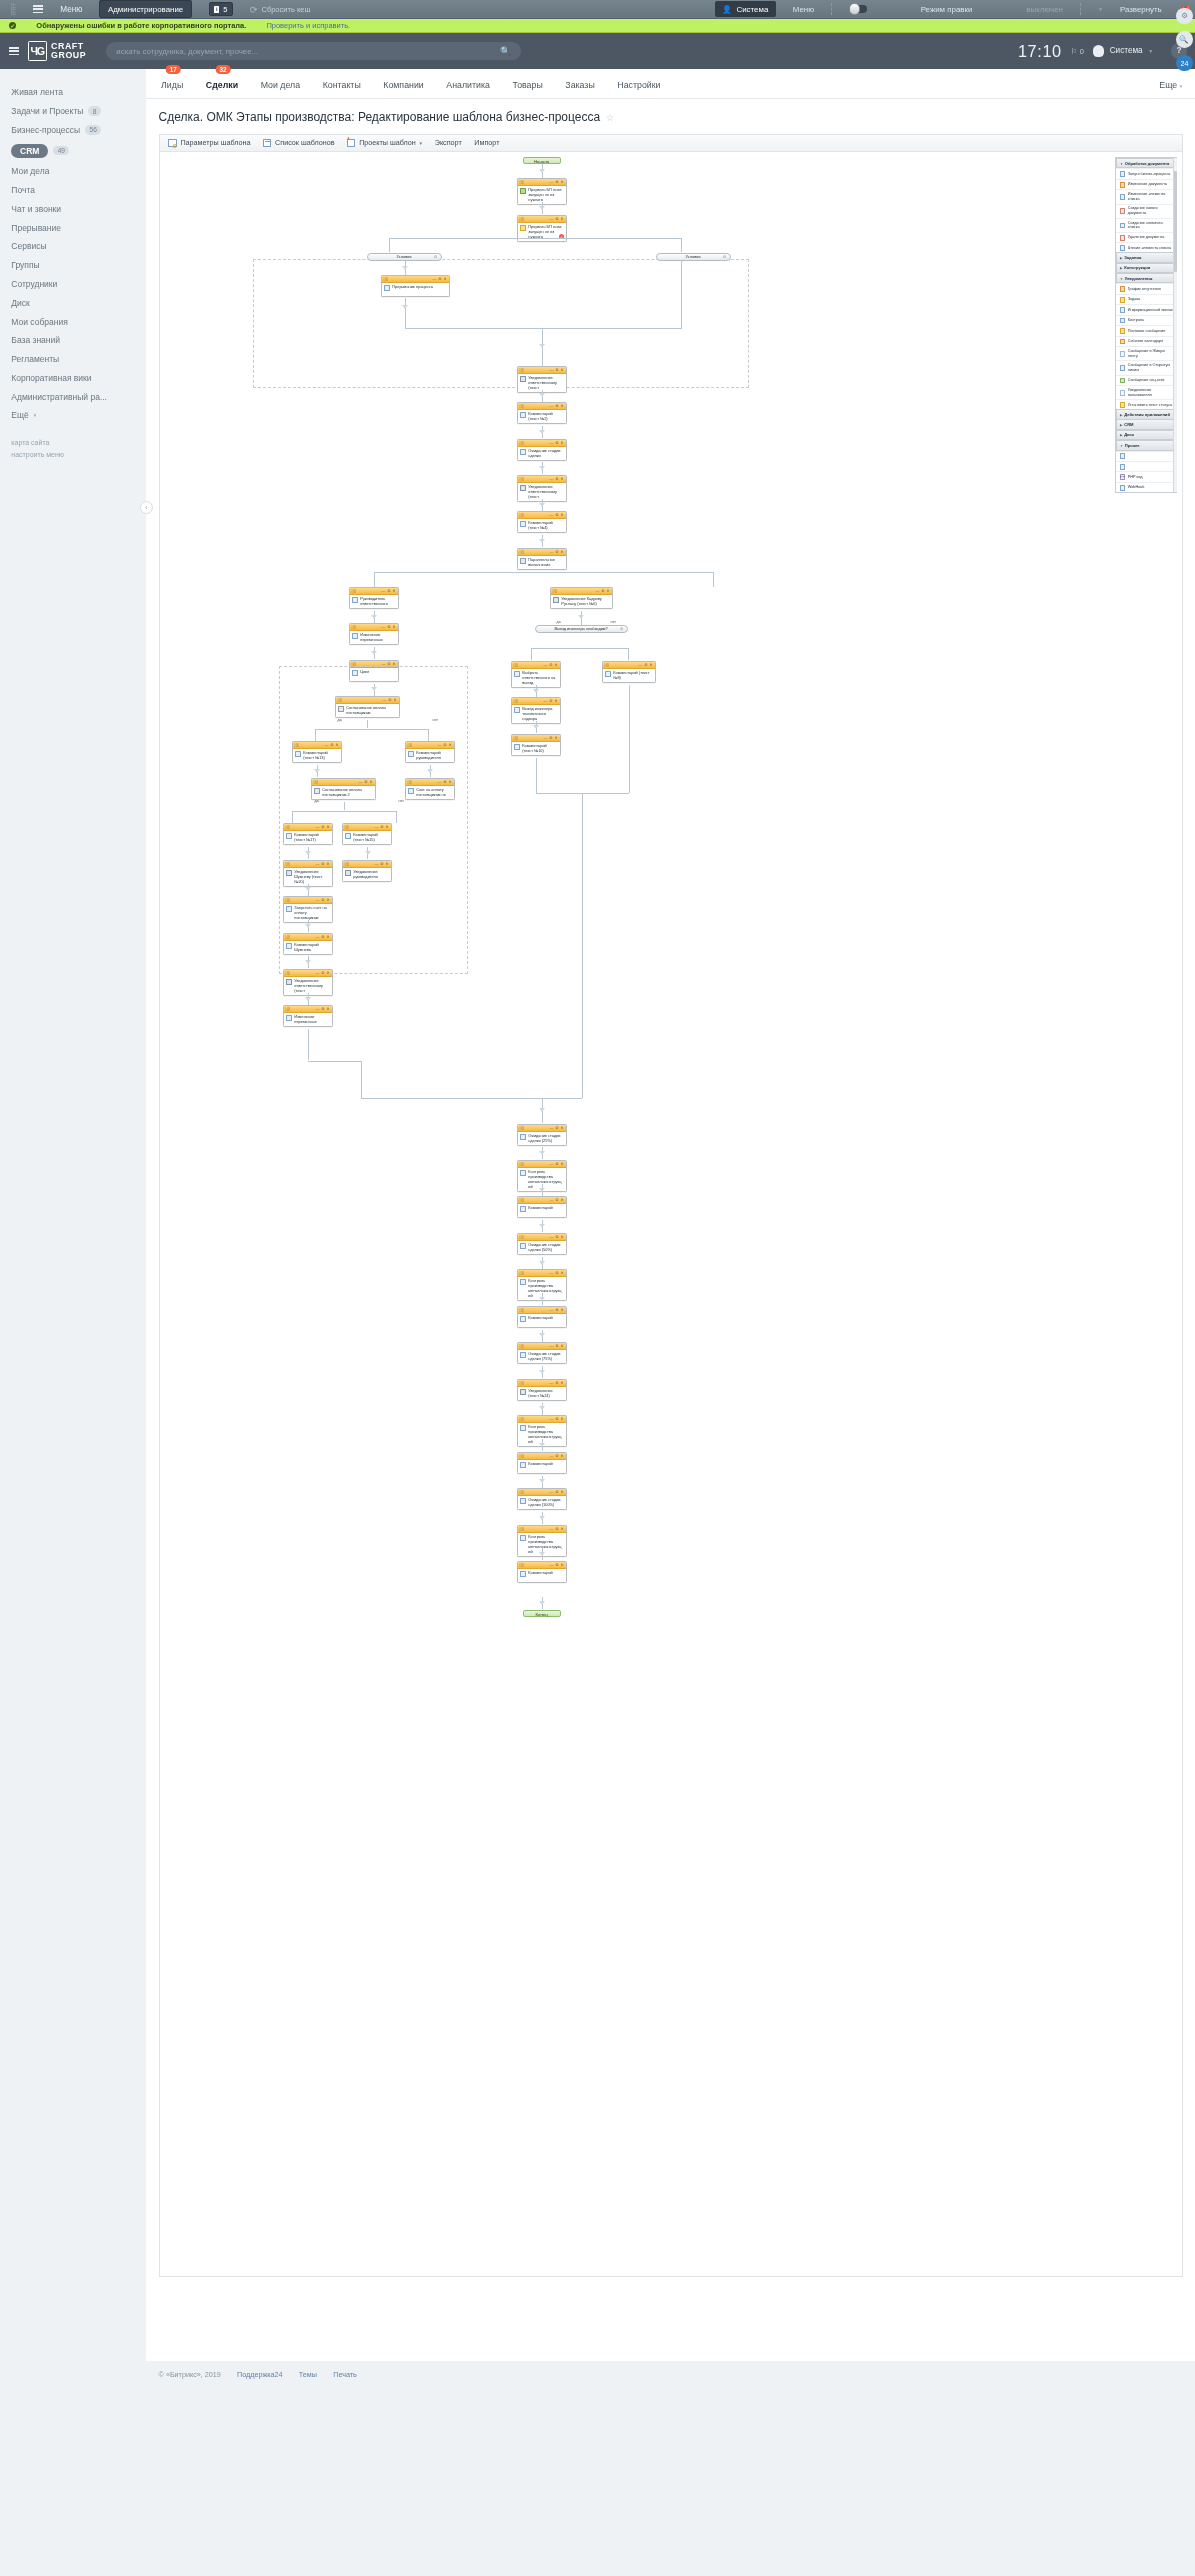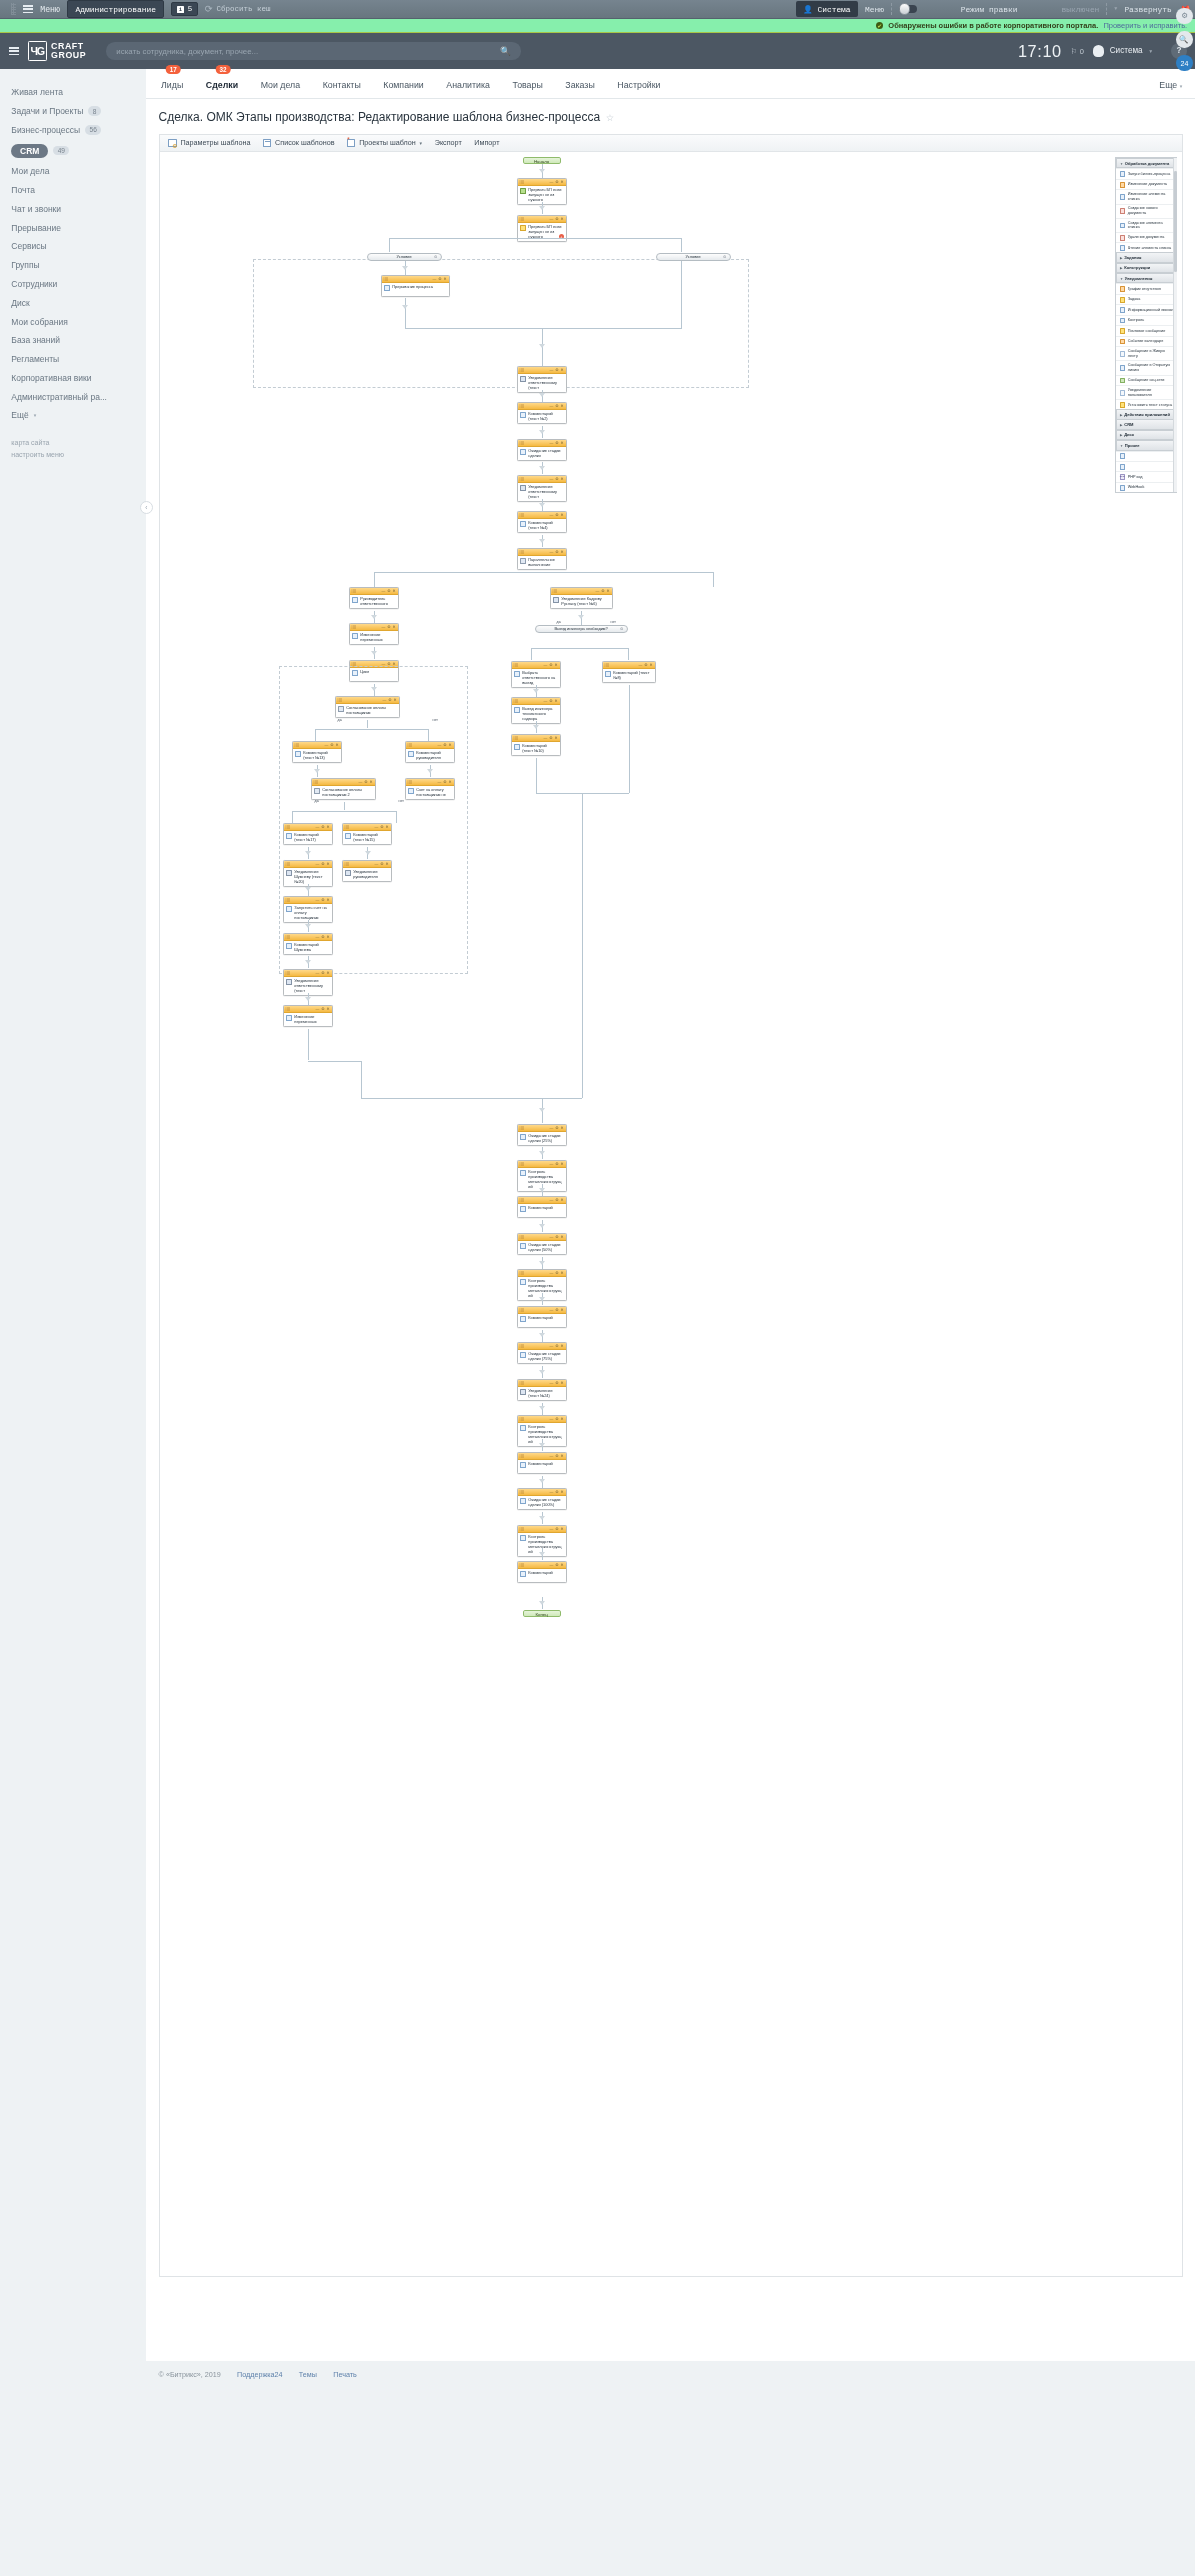--- a/index.html
+++ b/index.html
@@ -10,23 +10,22 @@
     color:#2d3a45;
     font-size:8.2px;
     -webkit-font-smoothing:antialiased;
   }
   .page { width:1196px; height:2576px; position:relative; overflow:hidden; background:#eef2f4; }
 
   
   .adminbar {
     height:19px; background:#6b7a89;
     background-image:linear-gradient(180deg,#76848f,#68767f);
-    display:flex; align-items:center; padding:0 6.3px 0 11.3px; gap:7px;
+    display:flex; align-items:center; padding:0 6.3px 0 11.3px; gap:17px;
     border-bottom:0.6px solid #55626d;
-    font-family:Liberation Mono, monospace;
   }
   .adminbar .grip { width:5px; height:11.3px; background:
       repeating-linear-gradient(90deg,#8e9aa4 0 0.6px, transparent 0.6px 2.5px),
       repeating-linear-gradient(0deg,#8e9aa4 0 0.6px, transparent 0.6px 2.5px);
       opacity:.6; }
   .burger { display:inline-block; width:10px; height:7.5px; position:relative; }
   .burger i { position:absolute; left:0; right:0; height:1.3px; background:#e7edf2; }
   .burger i:nth-child(1){top:0}.burger i:nth-child(2){top:3.1px}.burger i:nth-child(3){top:6.3px}
   .adminbar .menulabel { color:#e9eef2; font-size:8.2px; }
   .abtn {
@@ -46,23 +45,23 @@
   .absep { width:0; border-left:0.6px dashed #8d99a3; height:12.6px; }
   .toggle { width:17.6px; height:8.8px; border-radius:5px; background:#3a4450; position:relative; }
   .toggle i { position:absolute; left:0; top:-1.3px; width:11.3px; height:11.3px; border-radius:50%;
      background:linear-gradient(180deg,#fdfdfd,#c9cfd4); border:0.6px solid #8d969e;}
   .ab-mode { color:#dde4ea; font-size:7.9px;margin-left:37px; }
   .ab-expand { color:#dde4ea; font-size:7.9px; }
   .pin { color:#e2b23a; font-size:8.8px; transform:rotate(35deg); display:inline-block;}
 
   
   .errstrip {
-    height:14px; background:#86efac;
-    display:flex; align-items:center; gap:5px; padding:0 8.8px;
-    font-size:7.5px; color:#33401a; border-bottom:0.6px solid #a9c546;justify-content:flex-end;
+    height:14px; background:#bef264;
+    display:flex; align-items:center; gap:20px; padding:0 8.8px;
+    font-size:7.5px; color:#33401a; border-bottom:0.6px solid #a9c546;
   }
   .errstrip .chk { width:7.5px; height:7.5px; border-radius:50%; background:#3e5a12; color:#bed957;
      font-size:5.7px; display:flex; align-items:center; justify-content:center; }
   .errstrip b { font-weight:bold; }
   .errstrip a { color:#4d6b9b; text-decoration:none; }
 
   
   .header {
     height:36px; background:#4c5763; display:flex; align-items:center; padding:0 8.8px; gap:8.8px;
   }

